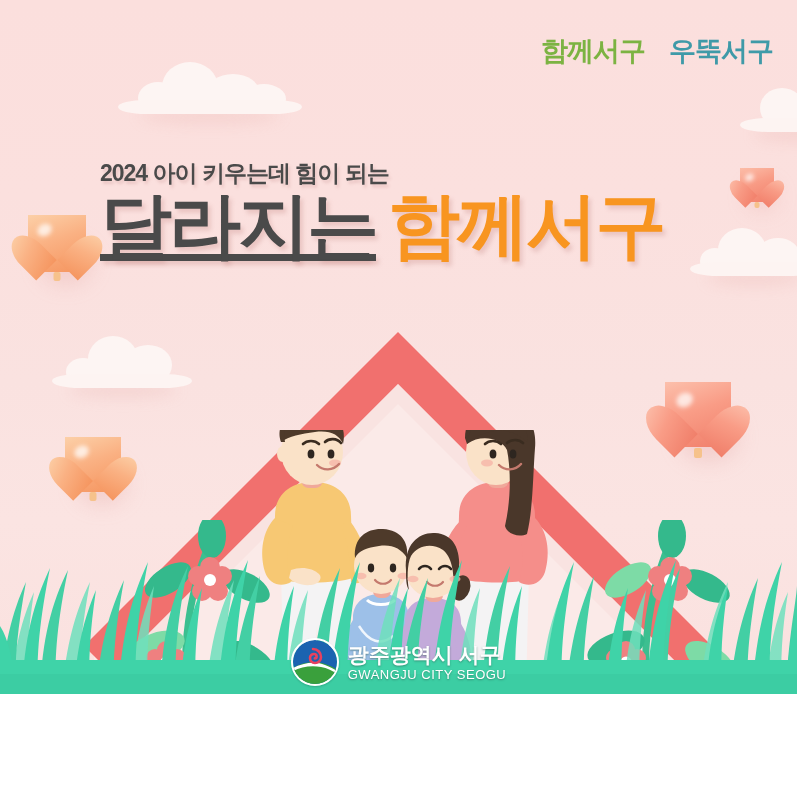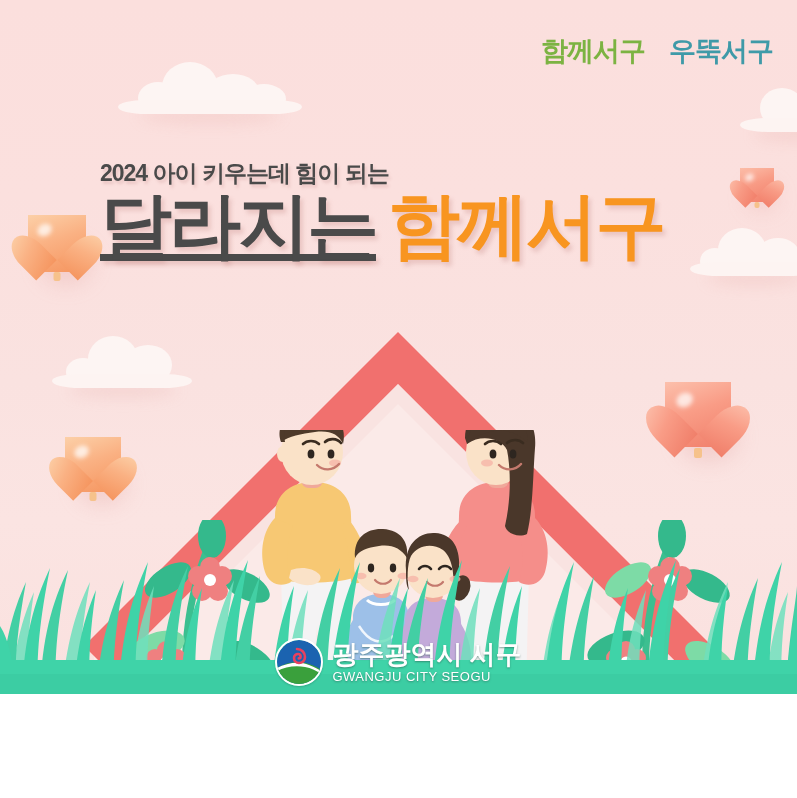--- a/index.html
+++ b/index.html
@@ -178,21 +178,21 @@
     height: 44px;
     border-radius: 50%;
     overflow: hidden;
     position: relative;
     border: 2px solid #ffffff;
     box-shadow: 0 1px 2px rgba(0,0,0,0.18);
     flex: 0 0 auto;
   }
   #gov-text { line-height: 1; }
   #gov-ko {
-    font-size: 26px;
+    font-size: 21px;
     font-weight: bold;
     color: #ffffff;
     letter-spacing: 0px;
     text-shadow: 0 1px 2px rgba(40,90,75,0.55);
     white-space: nowrap;
   }
   #gov-en {
     font-size: 13px;
     font-weight: normal;
     color: #ffffff;

